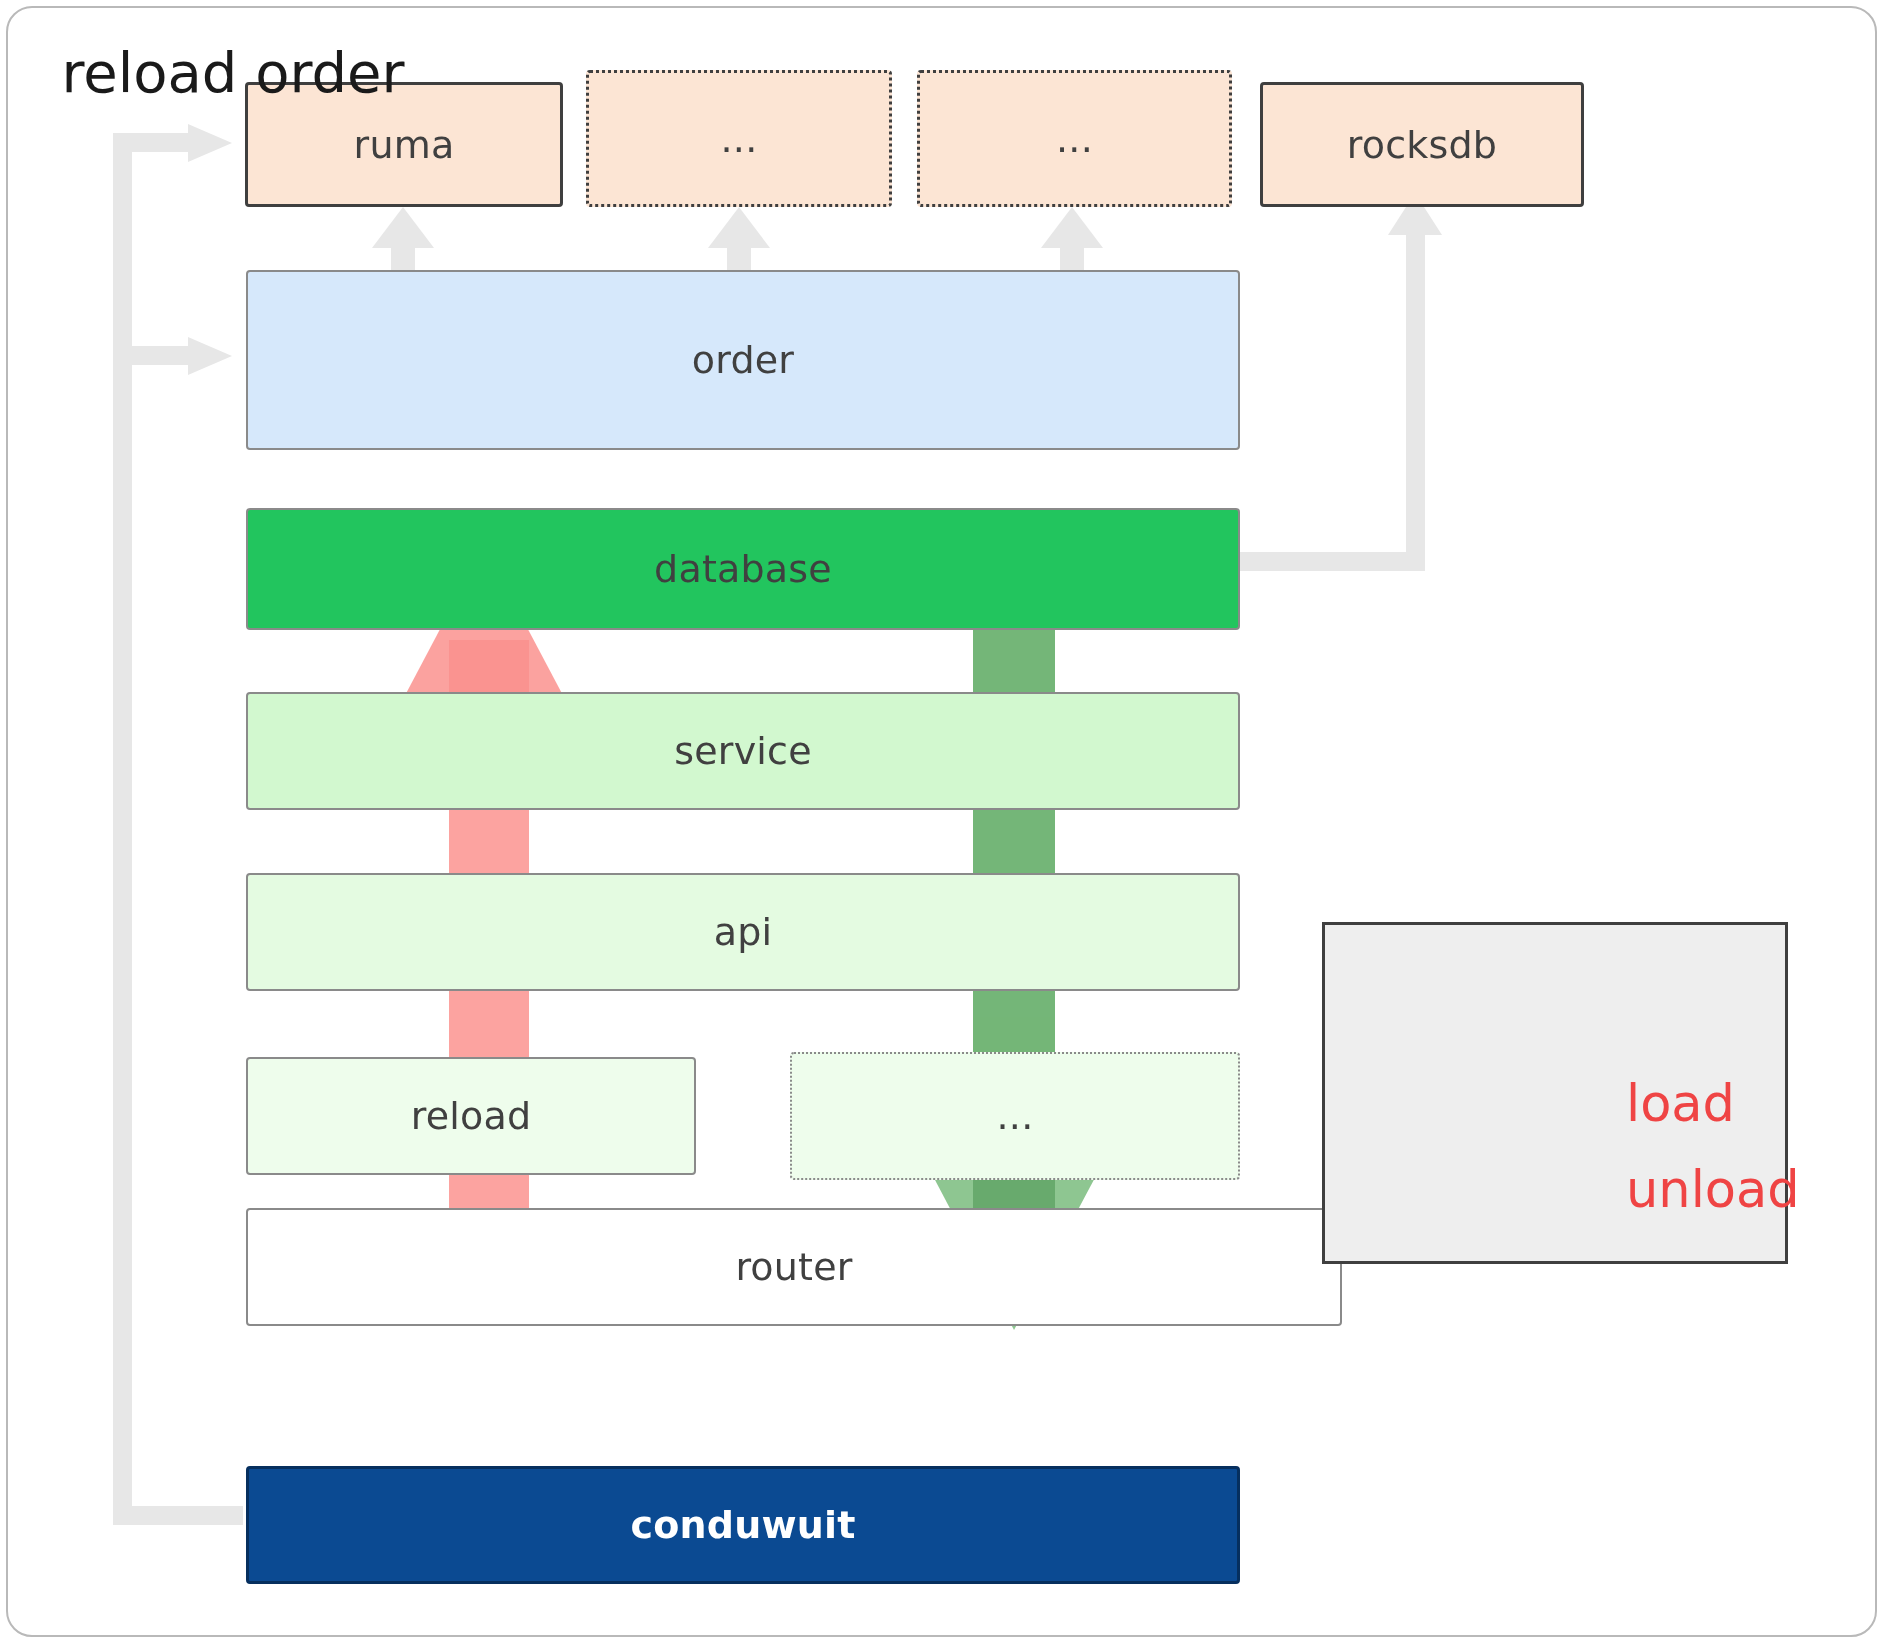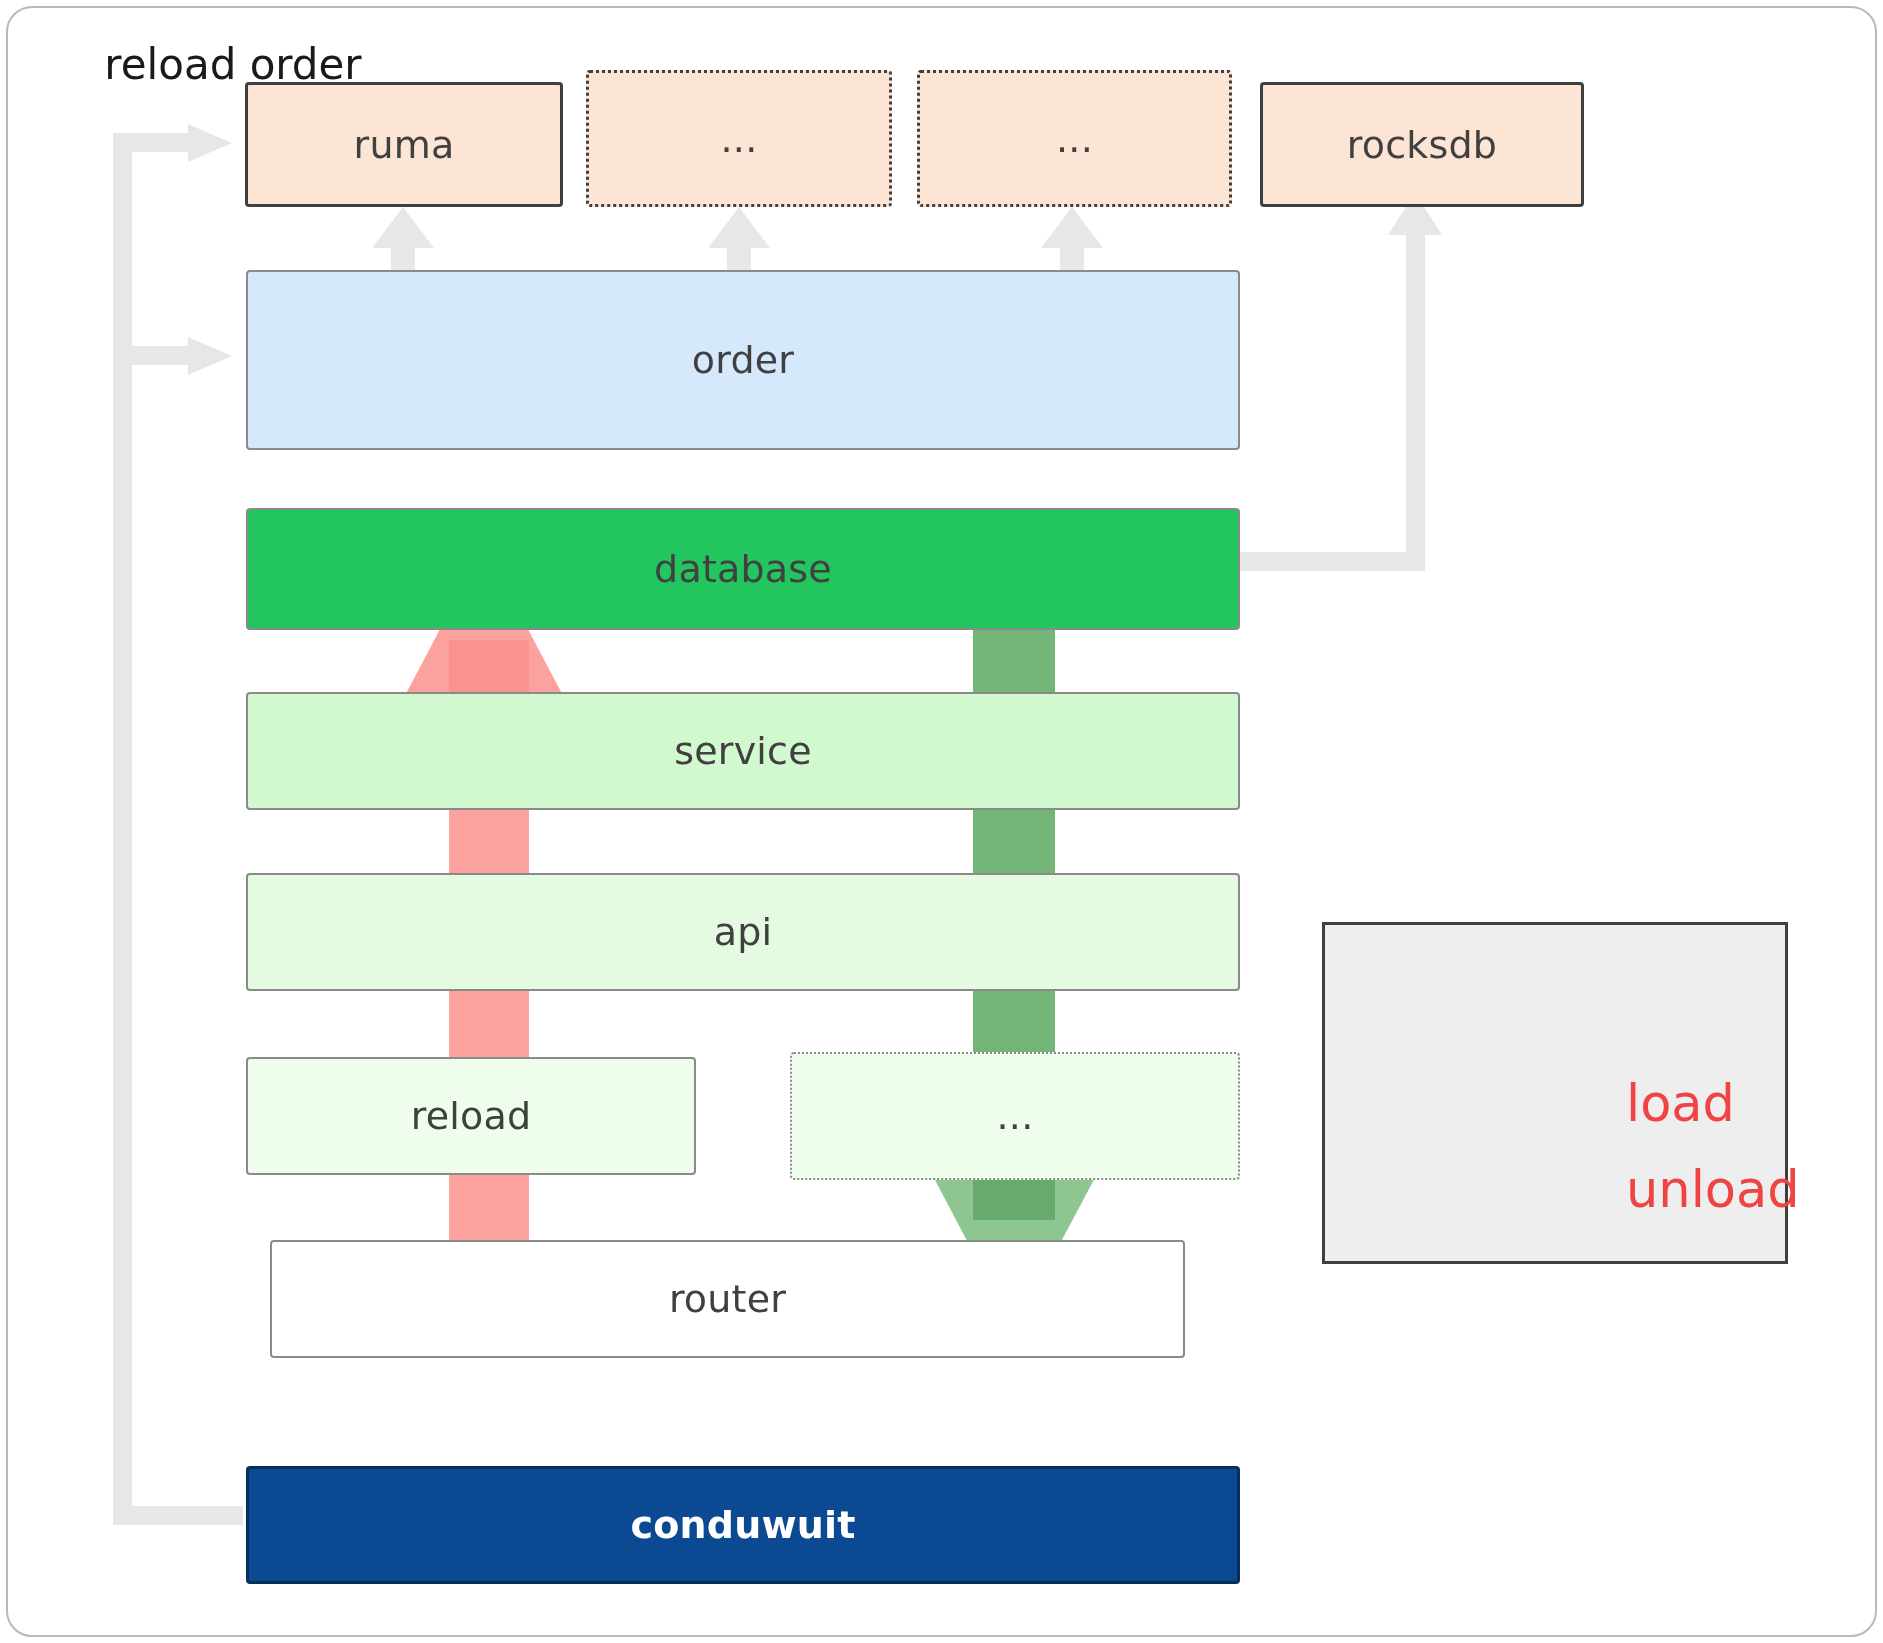--- a/index.html
+++ b/index.html
@@ -57,21 +57,21 @@
     left: 1322px; top: 922px;
     width: 466px; height: 342px;
     background: #eeeeee;
     border: 3px solid #3f3f3f;
   }
   .legend-title {
     position: absolute;
     left: 0; top: 40px;
     width: 466px;
     text-align: center;
-    font-size: 42px;
+    font-size: 56px;
     color: #1a1a1a;
   }
   .legend-label {
     position: absolute;
     font-size: 51px;
     color: #ef4444;
     white-space: nowrap;
   }
   .lg-load   { left: 1626px; top: 1074px; }
   .lg-unload { left: 1626px; top: 1160px; }
@@ -174,21 +174,21 @@
   </div>
 
   <div class="node n-green4" style="left:246px; top:1057px; width:450px; height:118px;">
     <span>reload</span>
   </div>
 
   <div class="node n-green4-dot" style="left:790px; top:1052px; width:450px; height:128px;">
     <span>...</span>
   </div>
 
-  <div class="node n-white" style="left:246px; top:1240px; width:915px; height:118px;margin-left:24px;">
+  <div class="node n-white" style="left:246px; top:1208px; width:1096px; height:118px;">
     <span>router</span>
   </div>
 
   <div class="node n-navy" style="left:246px; top:1466px; width:994px; height:118px;">
     <span>conduwuit</span>
   </div>
 
   <div class="legend-box"></div>
   <div class="legend-title">reload order</div>
   <div class="legend-label lg-load">load</div>

